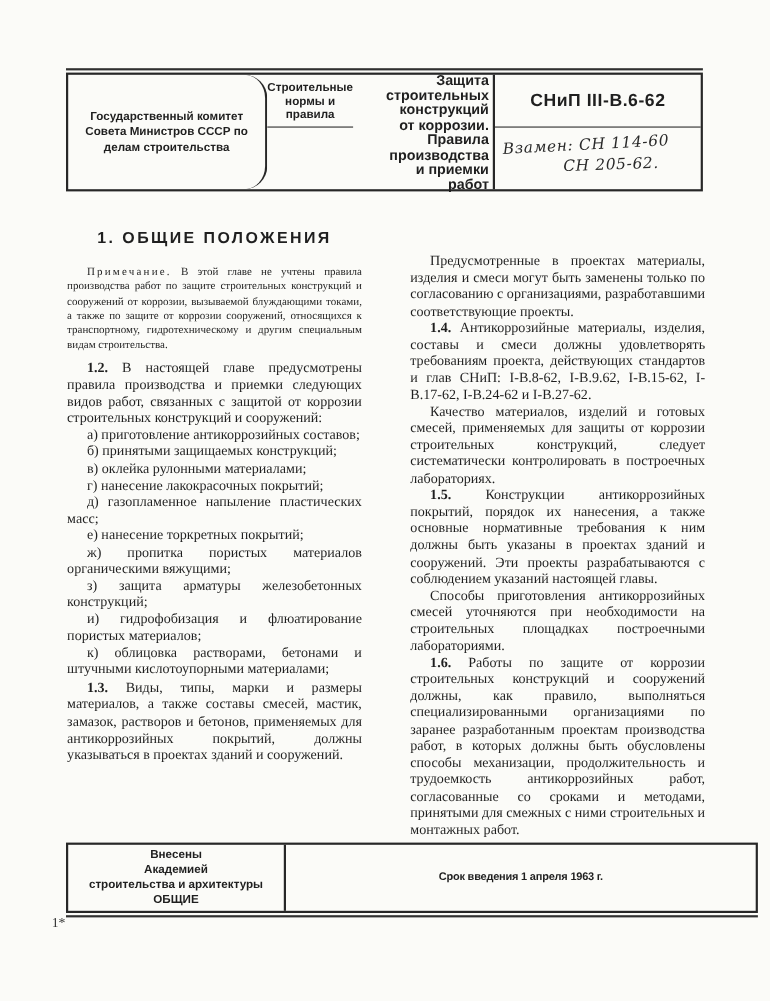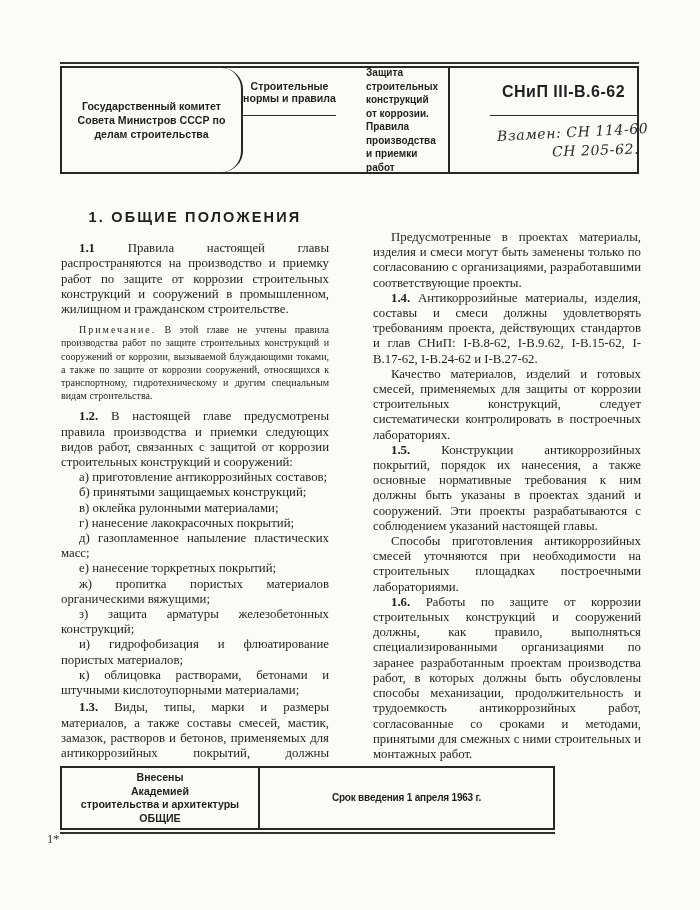--- a/index.html
+++ b/index.html
@@ -28,25 +28,25 @@
     padding:4px 10px;
     font-family:"Liberation Sans", sans-serif;font-weight:bold;font-size:10.6px;line-height:14px;border-radius:21px;
   }
   .ht-col2{width:207px;border-right:2px solid #272727;display:flex;flex-direction:row;}
   .ht-col2-top{
     height:47px;border-bottom:1.5px solid #2c2c2c;
     display:flex;align-items:center;justify-content:center;text-align:center;
     font-family:"Liberation Sans", sans-serif;font-weight:bold;font-size:10.6px;
   }
   .ht-col2-bottom{
-    flex:1;display:flex;align-items:center;justify-content:center;text-align:left;
+    flex:1;display:flex;align-items:center;justify-content:center;text-align:right;
     padding:3px 10px;
-    font-family:"Liberation Sans", sans-serif;font-weight:bold;font-size:10px;line-height:13.5px;margin-left:20px;
+    font-family:"Liberation Sans", sans-serif;font-weight:bold;font-size:13px;line-height:13.5px;margin-left:20px;
   }
-  .ht-col3{flex:1;display:flex;flex-direction:column;padding-left:40px;}
+  .ht-col3{flex:1;display:flex;flex-direction:column;}
   .ht-col3-top{
     height:47px;border-bottom:1.5px solid #2c2c2c;
     display:flex;align-items:center;justify-content:center;
     font-family:"Liberation Sans", sans-serif;font-weight:bold;font-size:16px;letter-spacing:0.5px;
   }
   .ht-col3-bottom{flex:1;position:relative;}
   .hw-line{
     position:absolute;
     font-family:"DejaVu Serif", serif;font-style:italic;
     font-size:14px;color:#2a2a2a;letter-spacing:0.6px;white-space:nowrap;
@@ -76,21 +76,21 @@
     font-size:10px;line-height:13.2px;
     margin:6px 0 7px 0 !important;
   }
   .note-label{letter-spacing:2px;}
   .list-item{margin:0;}
   .right-col{padding-top:28px;margin-left:35px;}
   .para-gap{margin-top:2px !important;}
 
   
   .footer-table{
-    position:absolute;left:60px;top:766px;width:495px;height:64px;
+    position:absolute;left:60px;top:766px;width:629px;height:64px;
     border:2px solid #272727;box-sizing:border-box;display:flex;
     font-family:"Liberation Sans", sans-serif;font-weight:bold;text-align:center;
     background:#fbfbf8;
   }
   .footer-table::after{ 
     content:"";position:absolute;left:-2px;right:-2px;bottom:-6px;height:2px;background:#303030;
   }
   .ft-cell{
     box-sizing:border-box;display:flex;flex-direction:column;
     align-items:center;justify-content:center;padding:3px 4px;
@@ -125,21 +125,20 @@
         <span class="hw-line hw-line2">СН 205-62.</span>
       </div>
     </div>
   </div>
 
   <div class="columns">
 
     <div class="col">
       <p class="section-heading">1. ОБЩИЕ ПОЛОЖЕНИЯ</p>
 
-      <p><span class="num">1.1</span> <span>Правила настоящей главы распространяются на производство и приемку работ по защите от коррозии строительных конструкций и сооружений в промышленном, жилищном и гражданском строительстве.</span></p>
 
       <p class="note"><span class="note-label">Примечание.</span> <span>В этой главе не учтены правила производства работ по защите строительных конструкций и сооружений от коррозии, вызываемой блуждающими токами, а также по защите от коррозии сооружений, относящихся к транспортному, гидротехническому и другим специальным видам строительства.</span></p>
 
       <p><span class="num">1.2.</span> <span>В настоящей главе предусмотрены правила производства и приемки следующих видов работ, связанных с защитой от коррозии строительных конструкций и сооружений:</span></p>
 
       <p class="list-item"><span>а)</span> <span>приготовление антикоррозийных составов;</span></p>
       <p class="list-item"><span>б)</span> <span>принятыми защищаемых конструкций;</span></p>
       <p class="list-item"><span>в)</span> <span>оклейка рулонными материалами;</span></p>
       <p class="list-item"><span>г)</span> <span>нанесение лакокрасочных покрытий;</span></p>
       <p class="list-item"><span>д)</span> <span>газопламенное напыление пластических масс;</span></p>

